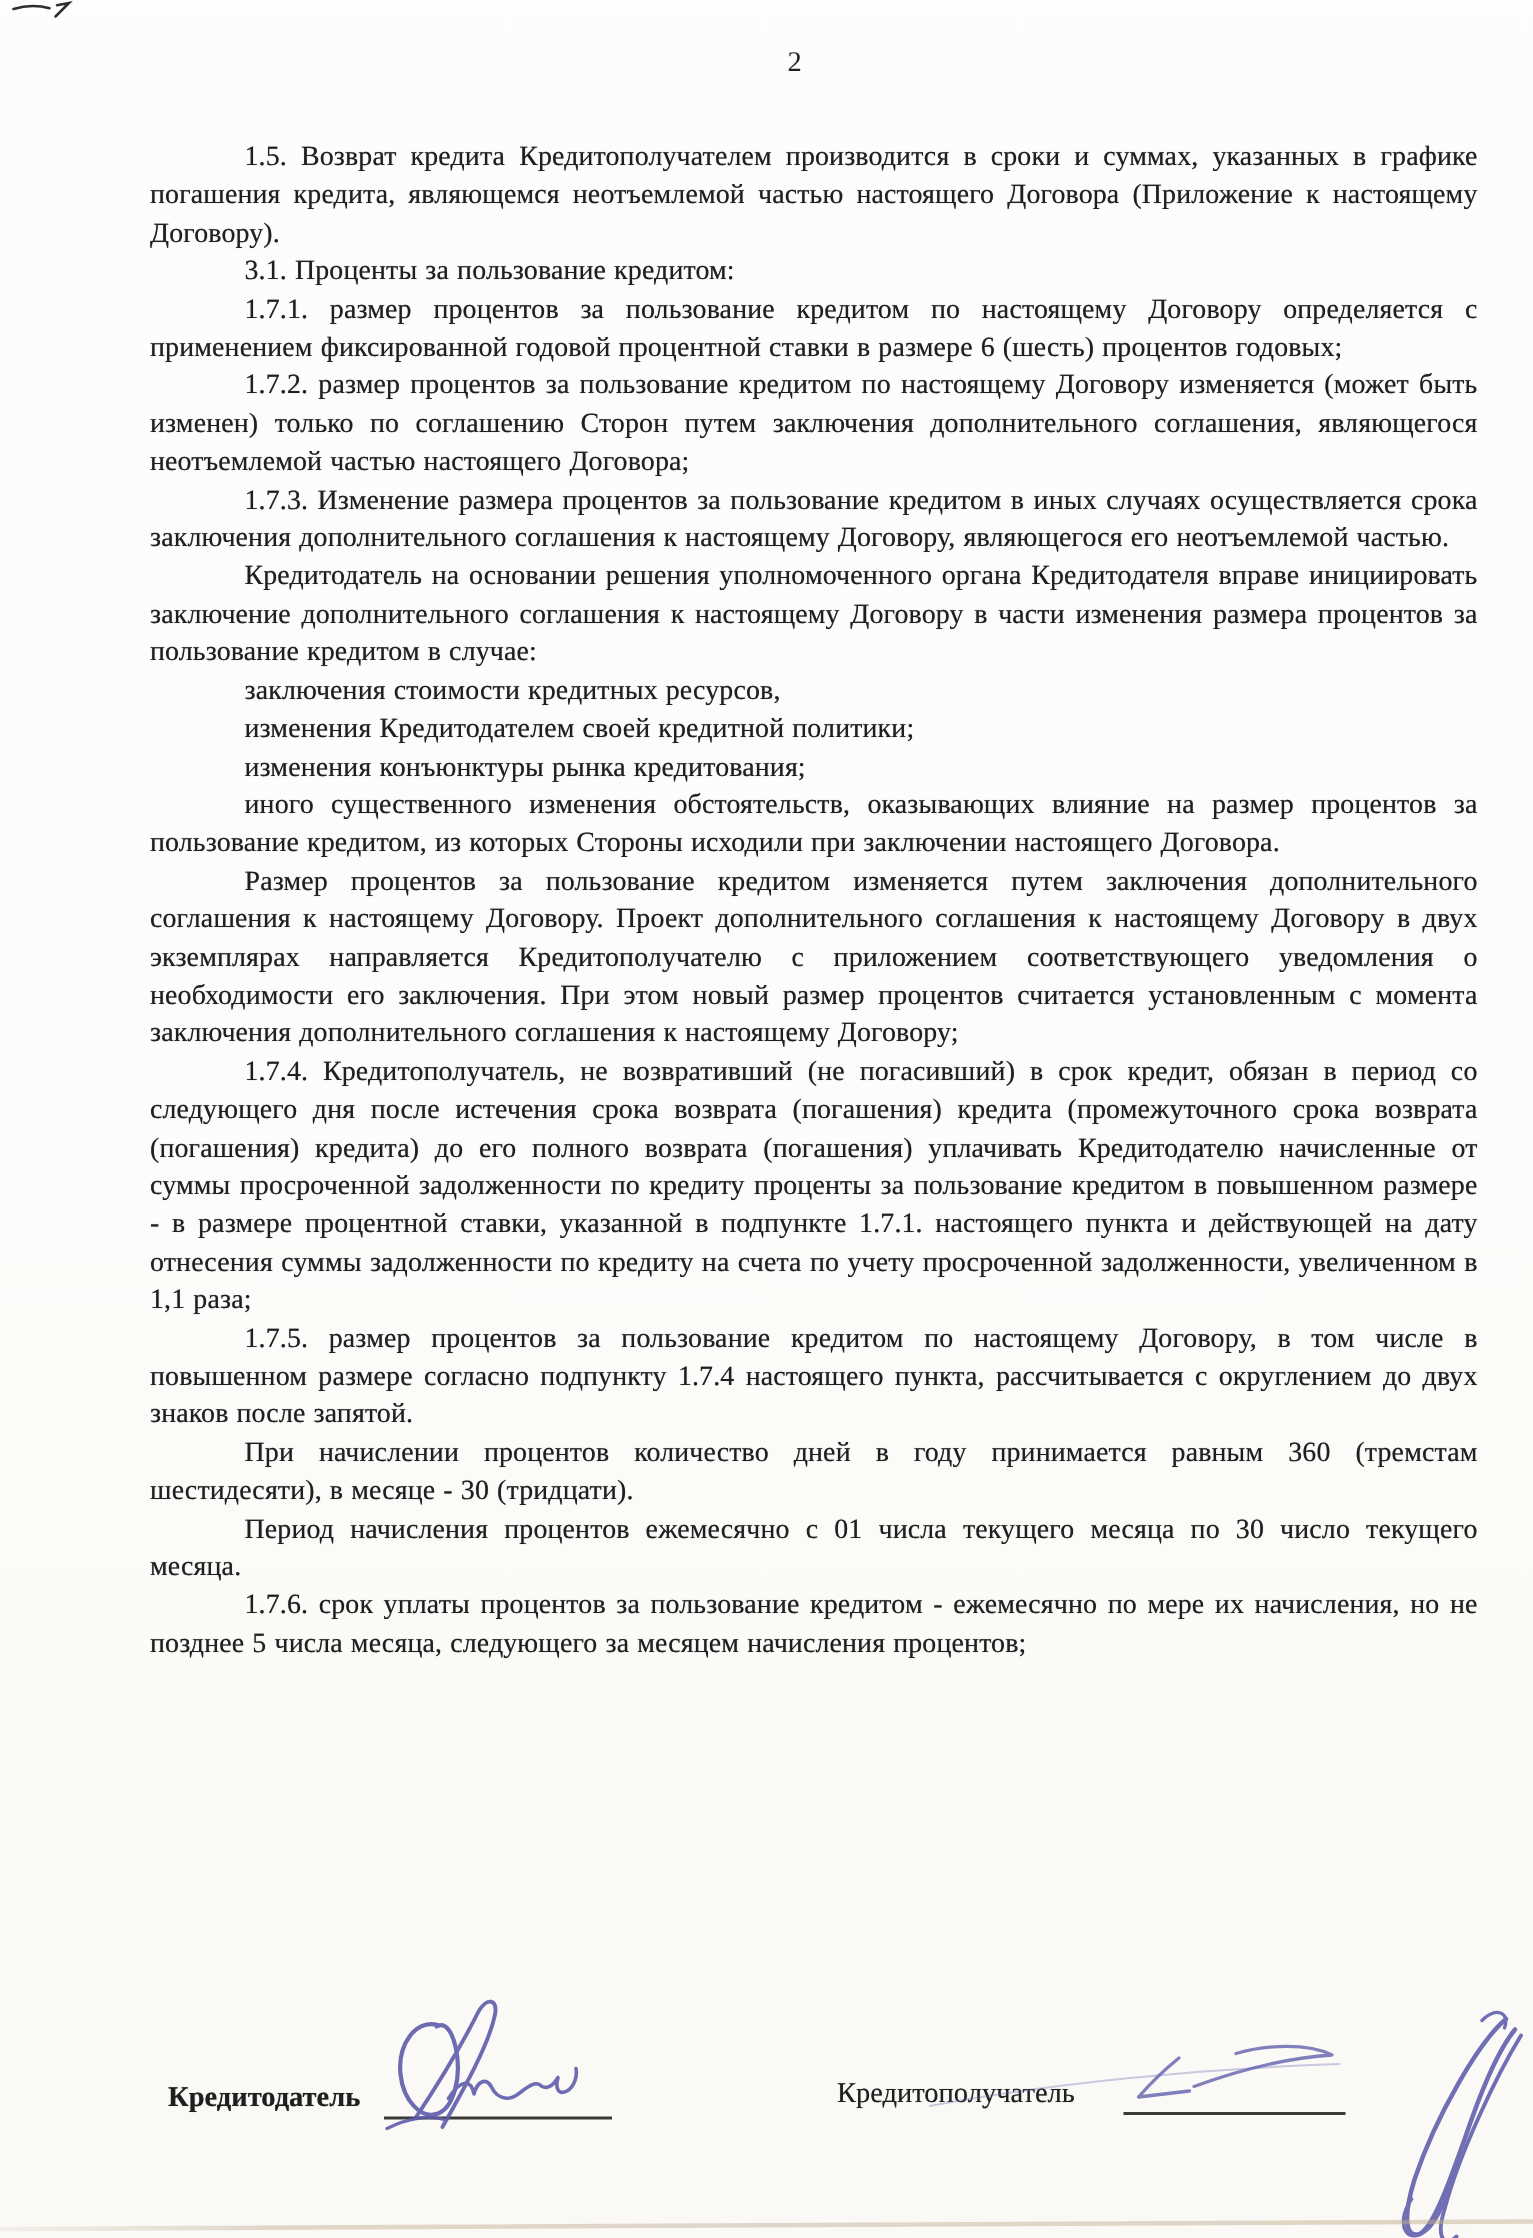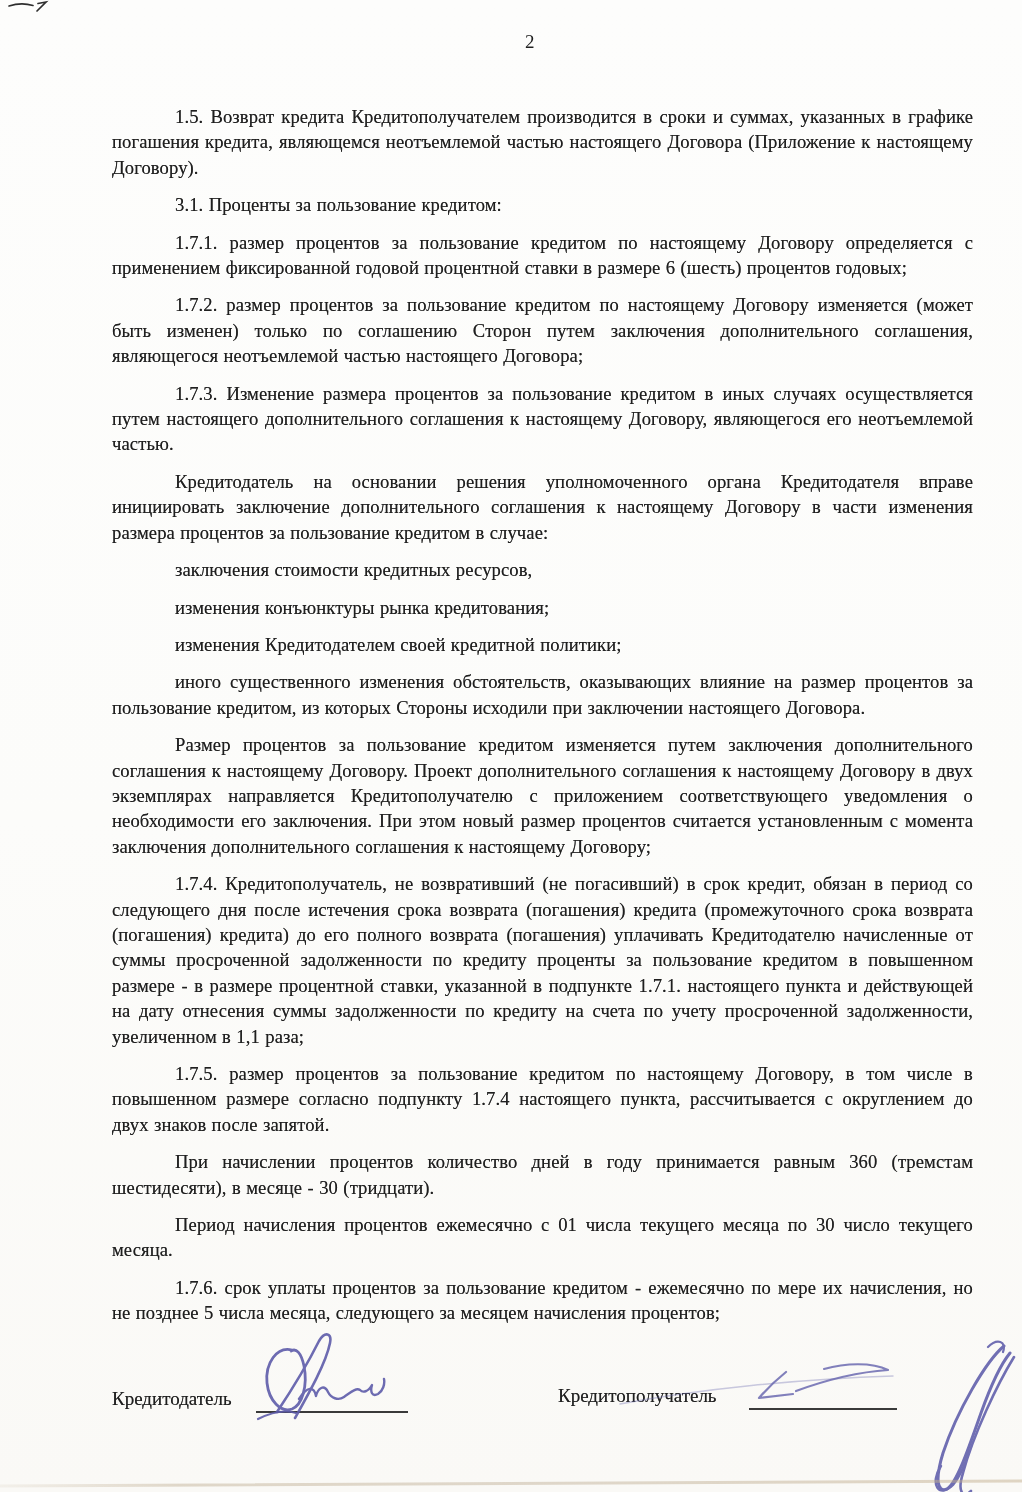--- a/index.html
+++ b/index.html
@@ -26,28 +26,28 @@
   .text-block {
     position: absolute;
     left: 100px; top: 92px; width: 885px;
     font-size: 18.6px;
     line-height: 25.4px;
     text-align: justify;
     letter-spacing: .1px;
     word-spacing: .6px;
     text-shadow: 0 0 .5px rgba(25,25,25,.65);
   }
-  .text-block p { margin: 12px; text-indent: 63px; }
+  .text-block p { margin: 0; text-indent: 63px; }
   .sig-label {
     position: absolute;
     font-size: 19px;
     text-shadow: 0 0 .5px rgba(25,25,25,.6);
     white-space: nowrap;
   }
-  .sig-label.left  { left: 112px; top: 1388px; }
+  .sig-label.left  { left: 112px; top: 1388px; font-weight: bold; }
   .sig-label.right { left: 558px; top: 1385px; text-align: right; }
   .sig-line {
     position: absolute;
     height: 0;
     border-bottom: 2px solid #3a3a3a;
   }
   .sig-line.left  { left: 256px; top: 1411px; width: 152px; }
   .sig-line.right { left: 749px; top: 1408px; width: 148px; }
   .ink-layer {
     position: absolute; inset: 0;
@@ -72,25 +72,25 @@
 
 <div class="page">
 
   <div class="page-number">2</div>
 
   <div class="text-block">
     <p>1.5. Возврат кредита Кредитополучателем производится в сроки и суммах, указанных в графике погашения кредита, являющемся неотъемлемой частью настоящего Договора (Приложение к настоящему Договору).</p>
     <p>3.1. Проценты за пользование кредитом:</p>
     <p>1.7.1. размер процентов за пользование кредитом по настоящему Договору определяется с применением фиксированной годовой процентной ставки в размере 6 (шесть) процентов годовых;</p>
     <p>1.7.2. размер процентов за пользование кредитом по настоящему Договору изменяется (может быть изменен) только по соглашению Сторон путем заключения дополнительного соглашения, являющегося неотъемлемой частью настоящего Договора;</p>
-    <p>1.7.3. Изменение размера процентов за пользование кредитом в иных случаях осуществляется путем настоящего дополнительного соглашения к настоящему Договору, являющегося его неотъемлемой частью.</p>
+    <p>1.7.3. Изменение размера процентов за пользование кредитом в иных случаях осуществляется срока заключения дополнительного соглашения к настоящему Договору, являющегося его неотъемлемой частью.</p>
     <p>Кредитодатель на основании решения уполномоченного органа Кредитодателя вправе инициировать заключение дополнительного соглашения к настоящему Договору в части изменения размера процентов за пользование кредитом в случае:</p>
     <p>заключения стоимости кредитных ресурсов,</p>
+    <p>изменения Кредитодателем своей кредитной политики;</p>
     <p>изменения конъюнктуры рынка кредитования;</p>
-    <p>изменения Кредитодателем своей кредитной политики;</p>
     <p>иного существенного изменения обстоятельств, оказывающих влияние на размер процентов за пользование кредитом, из которых Стороны исходили при заключении настоящего Договора.</p>
     <p>Размер процентов за пользование кредитом изменяется путем заключения дополнительного соглашения к настоящему Договору. Проект дополнительного соглашения к настоящему Договору в двух экземплярах направляется Кредитополучателю с приложением соответствующего уведомления о необходимости его заключения. При этом новый размер процентов считается установленным с момента заключения дополнительного соглашения к настоящему Договору;</p>
     <p>1.7.4. Кредитополучатель, не возвративший (не погасивший) в срок кредит, обязан в период со следующего дня после истечения срока возврата (погашения) кредита (промежуточного срока возврата (погашения) кредита) до его полного возврата (погашения) уплачивать Кредитодателю начисленные от суммы просроченной задолженности по кредиту проценты за пользование кредитом в повышенном размере - в размере процентной ставки, указанной в подпункте 1.7.1. настоящего пункта и действующей на дату отнесения суммы задолженности по кредиту на счета по учету просроченной задолженности, увеличенном в 1,1 раза;</p>
     <p>1.7.5. размер процентов за пользование кредитом по настоящему Договору, в том числе в повышенном размере согласно подпункту 1.7.4 настоящего пункта, рассчитывается с округлением до двух знаков после запятой.</p>
     <p>При начислении процентов количество дней в году принимается равным 360 (тремстам шестидесяти), в месяце - 30 (тридцати).</p>
     <p>Период начисления процентов ежемесячно с 01 числа текущего месяца по 30 число текущего месяца.</p>
     <p>1.7.6. срок уплаты процентов за пользование кредитом - ежемесячно по мере их начисления, но не позднее 5 числа месяца, следующего за месяцем начисления процентов;</p>
   </div>
 
   <div class="sig-label left">Кредитодатель</div>

